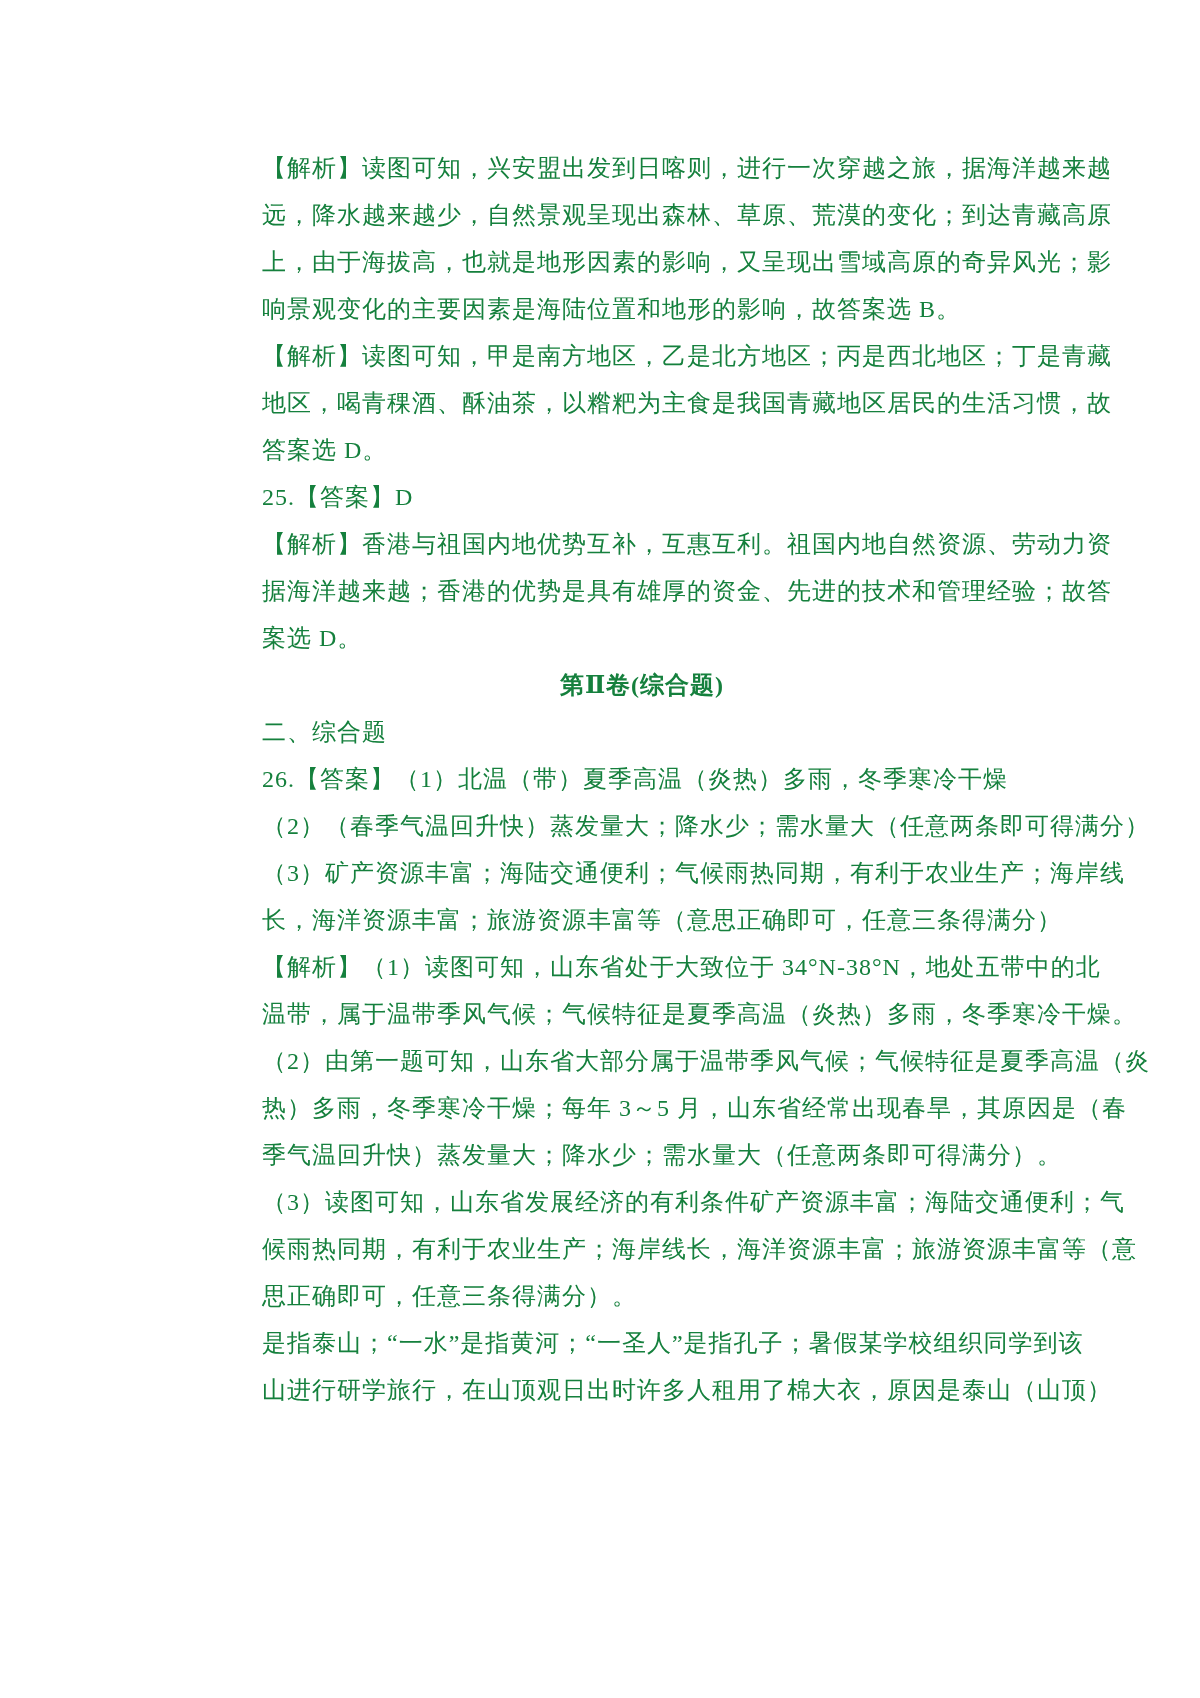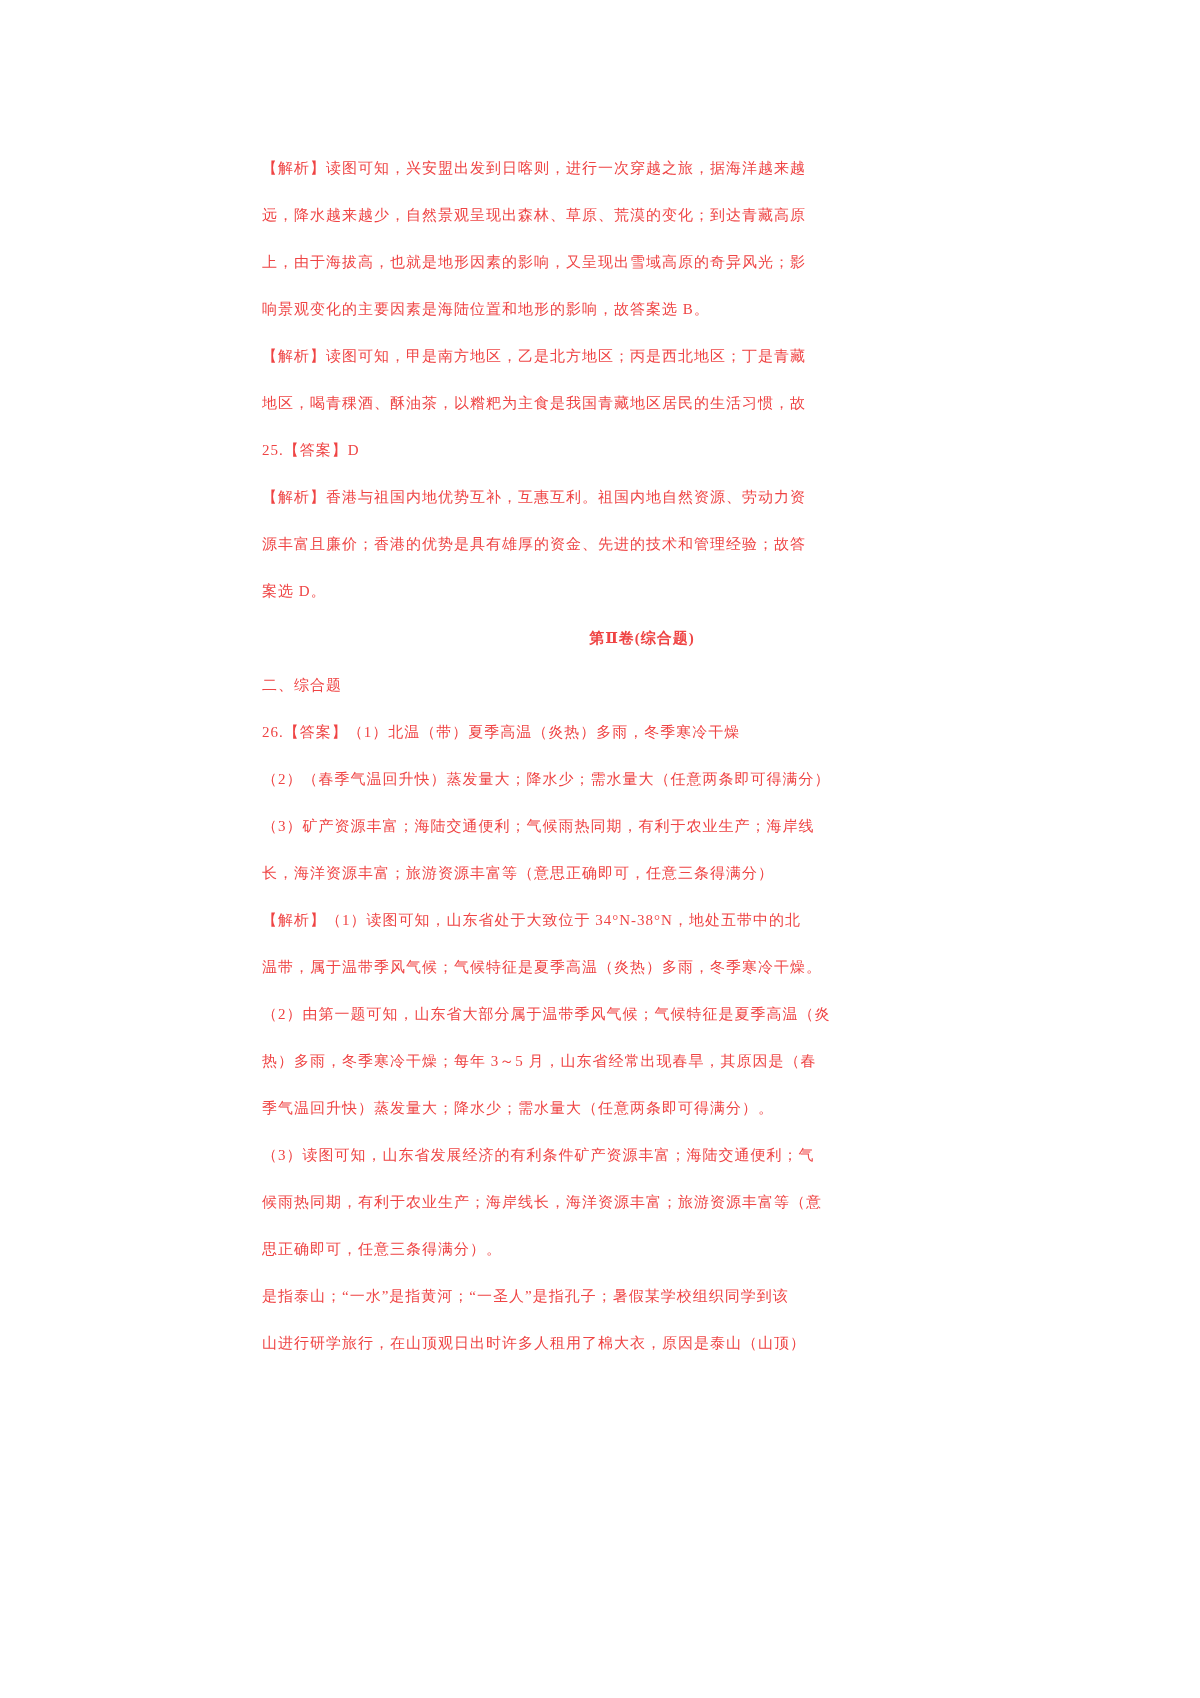--- a/index.html
+++ b/index.html
@@ -17,45 +17,46 @@
   }
   .content {
     position: absolute;
     top: 145px;
     left: 262px;
     width: 760px;
   }
   .line {
     height: 47px;
     line-height: 47px;
-    font-size: 15px;
+    font-size: 24px;
     letter-spacing: 1px;
-    color: #ef4444;
+    color: #15803d;
     white-space: nowrap;
     text-align: left;
   }
   .line.center {
     text-align: center;
     font-weight: bold;
   }
 </style>
 </head>
 <body>
 
 <div class="page">
   <div class="content">
       <div class="line">【解析】读图可知，兴安盟出发到日喀则，进行一次穿越之旅，据海洋越来越</div>
       <div class="line">远，降水越来越少，自然景观呈现出森林、草原、荒漠的变化；到达青藏高原</div>
       <div class="line">上，由于海拔高，也就是地形因素的影响，又呈现出雪域高原的奇异风光；影</div>
       <div class="line">响景观变化的主要因素是海陆位置和地形的影响，故答案选 B。</div>
       <div class="line">【解析】读图可知，甲是南方地区，乙是北方地区；丙是西北地区；丁是青藏</div>
       <div class="line">地区，喝青稞酒、酥油茶，以糌粑为主食是我国青藏地区居民的生活习惯，故</div>
+      <div class="line">答案选 D。</div>
       <div class="line">25.【答案】D</div>
       <div class="line">【解析】香港与祖国内地优势互补，互惠互利。祖国内地自然资源、劳动力资</div>
-      <div class="line">源丰富且廉价；香港的优势是具有雄厚的资金、先进的技术和管理经验；故答</div>
+      <div class="line">据海洋越来越；香港的优势是具有雄厚的资金、先进的技术和管理经验；故答</div>
       <div class="line">案选 D。</div>
       <div class="line center">第Ⅱ卷(综合题)</div>
       <div class="line">二、综合题</div>
       <div class="line">26.【答案】（1）北温（带）夏季高温（炎热）多雨，冬季寒冷干燥</div>
       <div class="line">（2）（春季气温回升快）蒸发量大；降水少；需水量大（任意两条即可得满分）</div>
       <div class="line">（3）矿产资源丰富；海陆交通便利；气候雨热同期，有利于农业生产；海岸线</div>
       <div class="line">长，海洋资源丰富；旅游资源丰富等（意思正确即可，任意三条得满分）</div>
       <div class="line">【解析】（1）读图可知，山东省处于大致位于 34°N-38°N，地处五带中的北</div>
       <div class="line">温带，属于温带季风气候；气候特征是夏季高温（炎热）多雨，冬季寒冷干燥。</div>
       <div class="line">（2）由第一题可知，山东省大部分属于温带季风气候；气候特征是夏季高温（炎</div>

